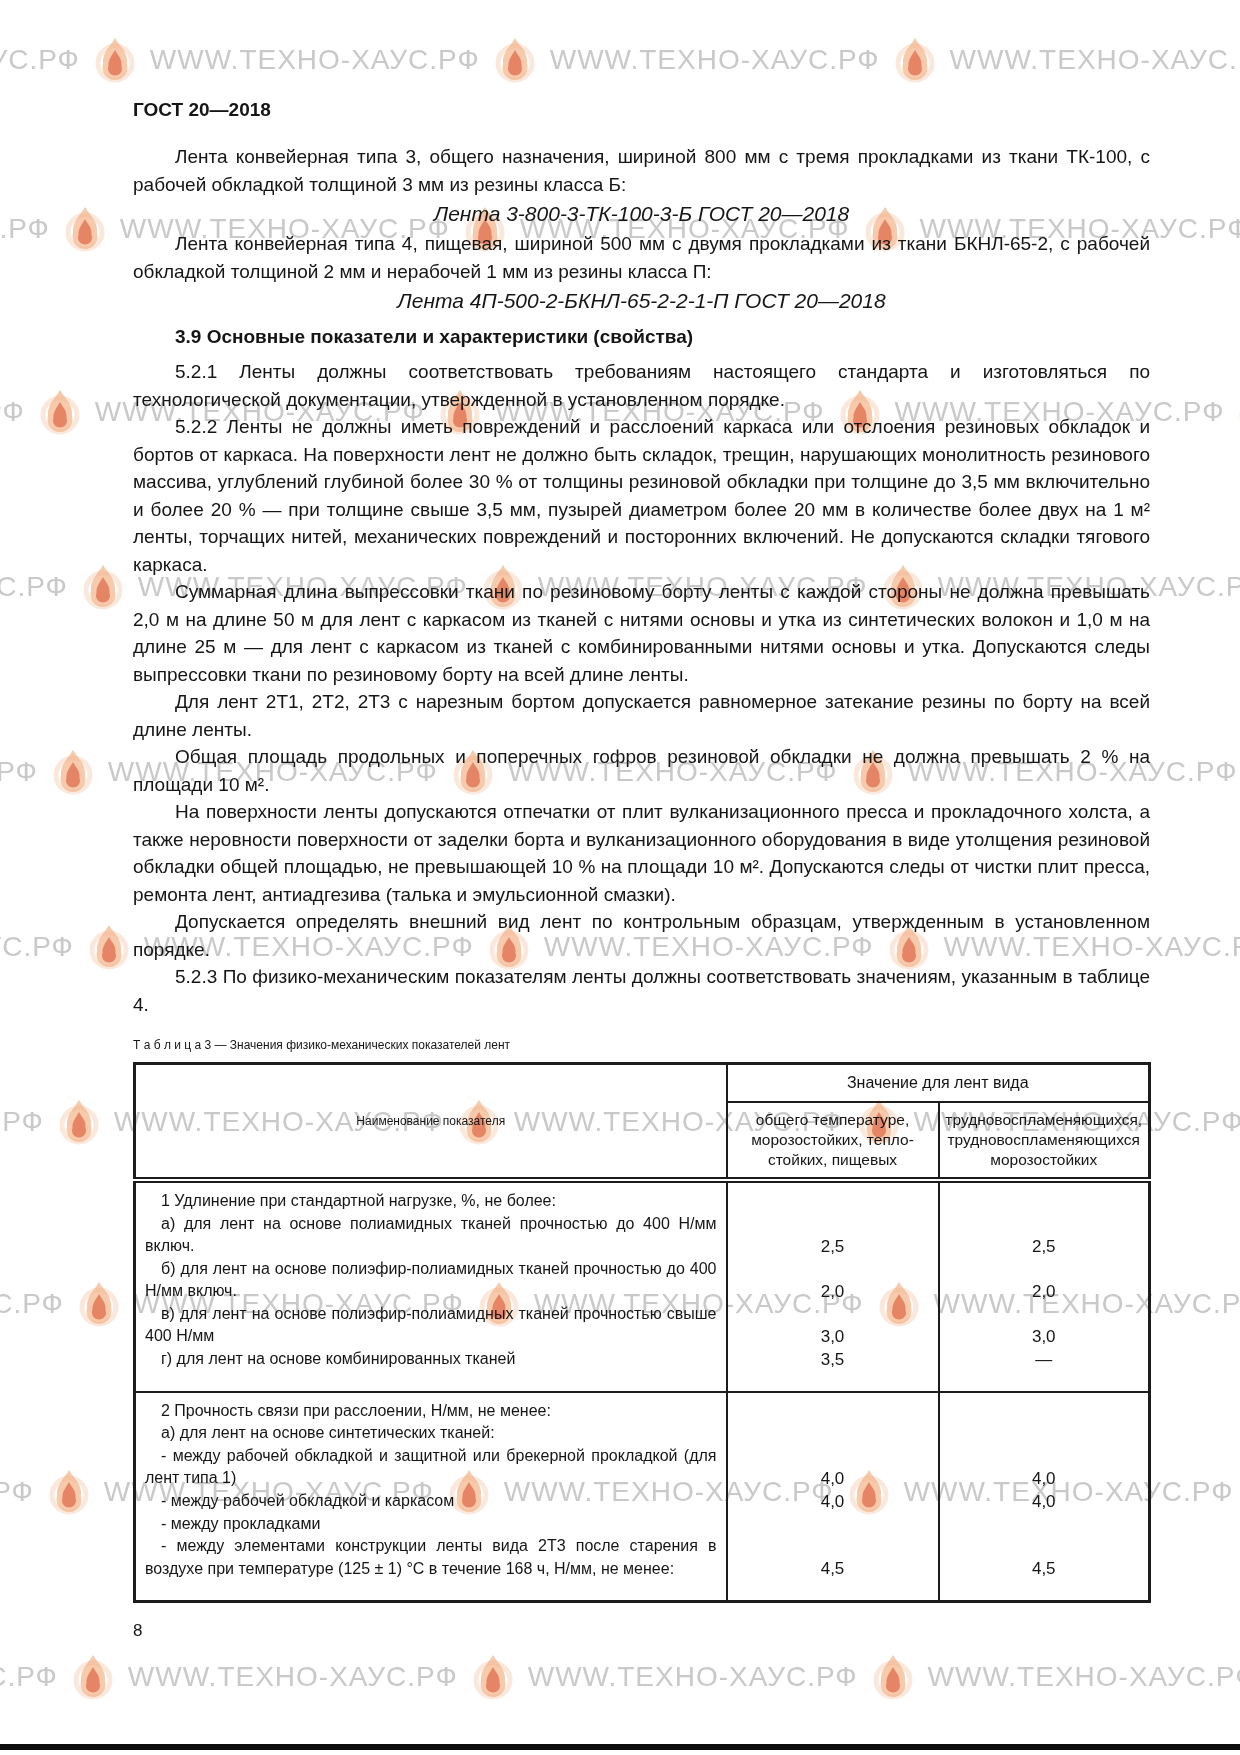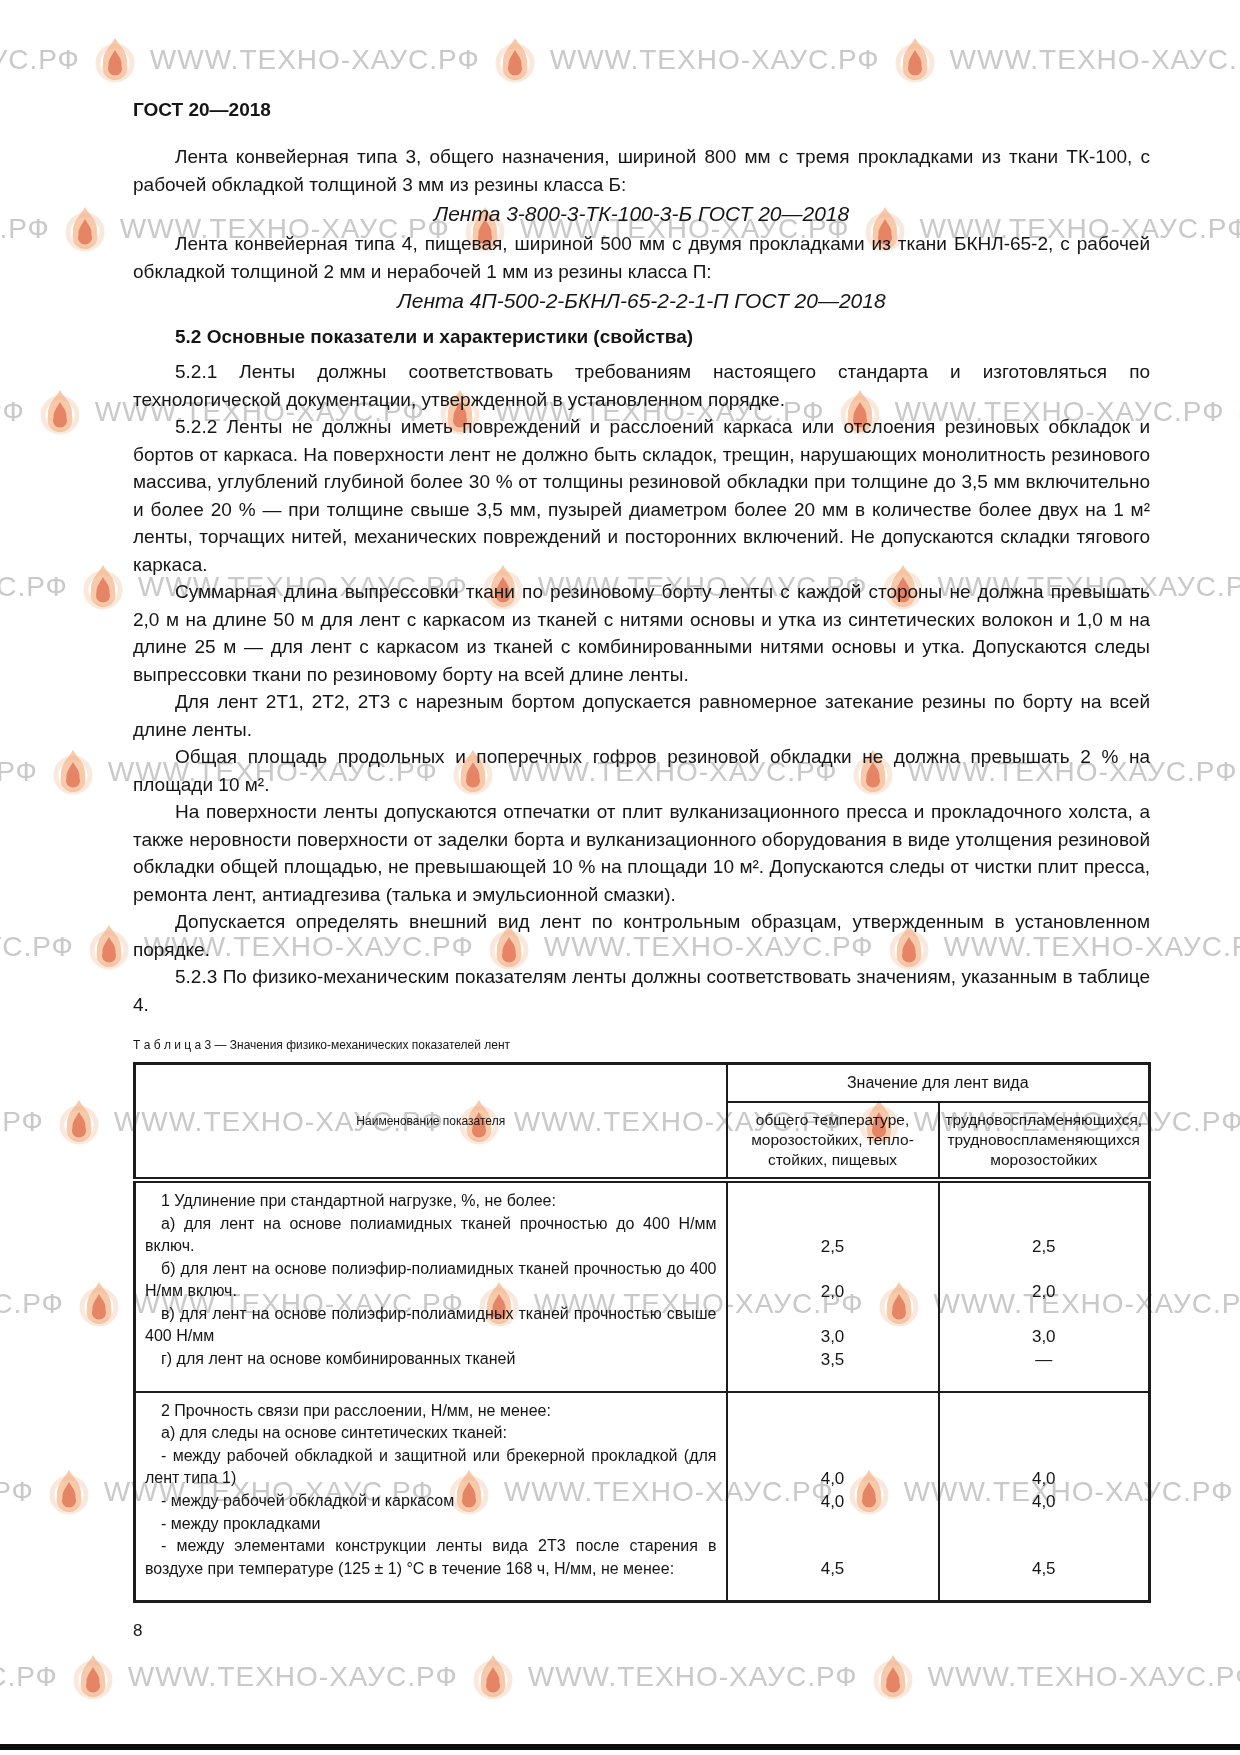--- a/index.html
+++ b/index.html
@@ -292,21 +292,21 @@
     </div>
 
   <div class="content">
     <div class="doc-number">ГОСТ 20—2018</div>
 
     <p class="body ind">Лента конвейерная типа 3, общего назначения, шириной 800 мм с тремя прокладками из ткани ТК-100, с рабочей обкладкой толщиной 3 мм из резины класса Б:</p>
     <p class="designation">Лента 3-800-3-ТК-100-3-Б ГОСТ 20—2018</p>
     <p class="body ind">Лента конвейерная типа 4, пищевая, шириной 500 мм с двумя прокладками из ткани БКНЛ-65-2, с рабочей обкладкой толщиной 2 мм и нерабочей 1 мм из резины класса П:</p>
     <p class="designation">Лента 4П-500-2-БКНЛ-65-2-2-1-П ГОСТ 20—2018</p>
 
-    <div class="heading">5.2  Основные показатели и характеристики (свойства)</div>
+    <div class="heading">3.9  Основные показатели и характеристики (свойства)</div>
 
     <p class="body ind">5.2.1  Ленты должны соответствовать требованиям настоящего стандарта и изготовляться по технологической документации, утвержденной в установленном порядке.</p>
     <p class="body ind">5.2.2  Ленты не должны иметь повреждений и расслоений каркаса или отслоения резиновых обкладок и бортов от каркаса. На поверхности лент не должно быть складок, трещин, нарушающих монолитность резинового массива, углублений глубиной более 30 % от толщины резиновой обкладки при толщине до 3,5 мм включительно и более 20 % — при толщине свыше 3,5 мм, пузырей диаметром более 20 мм в количестве более двух на 1 м² ленты, торчащих нитей, механических повреждений и посторонних включений. Не допускаются складки тягового каркаса.</p>
     <p class="body ind">Суммарная длина выпрессовки ткани по резиновому борту ленты с каждой стороны не должна превышать 2,0 м на длине 50 м для лент с каркасом из тканей с нитями основы и утка из синтетических волокон и 1,0 м на длине 25 м — для лент с каркасом из тканей с комбинированными нитями основы и утка. Допускаются следы выпрессовки ткани по резиновому борту на всей длине ленты.</p>
     <p class="body ind">Для лент 2Т1, 2Т2, 2Т3 с нарезным бортом допускается равномерное затекание резины по борту на всей длине ленты.</p>
     <p class="body ind">Общая площадь продольных и поперечных гофров резиновой обкладки не должна превышать 2 % на площади 10 м².</p>
     <p class="body ind">На поверхности ленты допускаются отпечатки от плит вулканизационного пресса и прокладочного холста, а также неровности поверхности от заделки борта и вулканизационного оборудования в виде утолщения резиновой обкладки общей площадью, не превышающей 10 % на площади 10 м². Допускаются следы от чистки плит пресса, ремонта лент, антиадгезива (талька и эмульсионной смазки).</p>
     <p class="body ind">Допускается определять внешний вид лент по контрольным образцам, утвержденным в установленном порядке.</p>
     <p class="body ind">5.2.3  По физико-механическим показателям ленты должны соответствовать значениям, указанным в таблице 4.</p>
 
@@ -374,21 +374,21 @@
         </tr>
         <tr class="gstart gpad">
           <td class="lab">
               <div class="t-label">2  Прочность связи при расслоении, Н/мм, не менее:</div>
             </td>
           <td class="val mid"></td>
           <td class="val"></td>
         </tr>
         <tr>
           <td class="lab">
-              <div class="t-label">а) для следы на основе синтетических тканей:</div>
+              <div class="t-label">а) для лент на основе синтетических тканей:</div>
             </td>
           <td class="val mid"></td>
           <td class="val"></td>
         </tr>
         <tr>
           <td class="lab">
               <div class="t-label">- между рабочей обкладкой и защитной или брекерной прокладкой (для лент типа 1)</div>
             </td>
           <td class="val mid">4,0</td>
           <td class="val">4,0</td>

